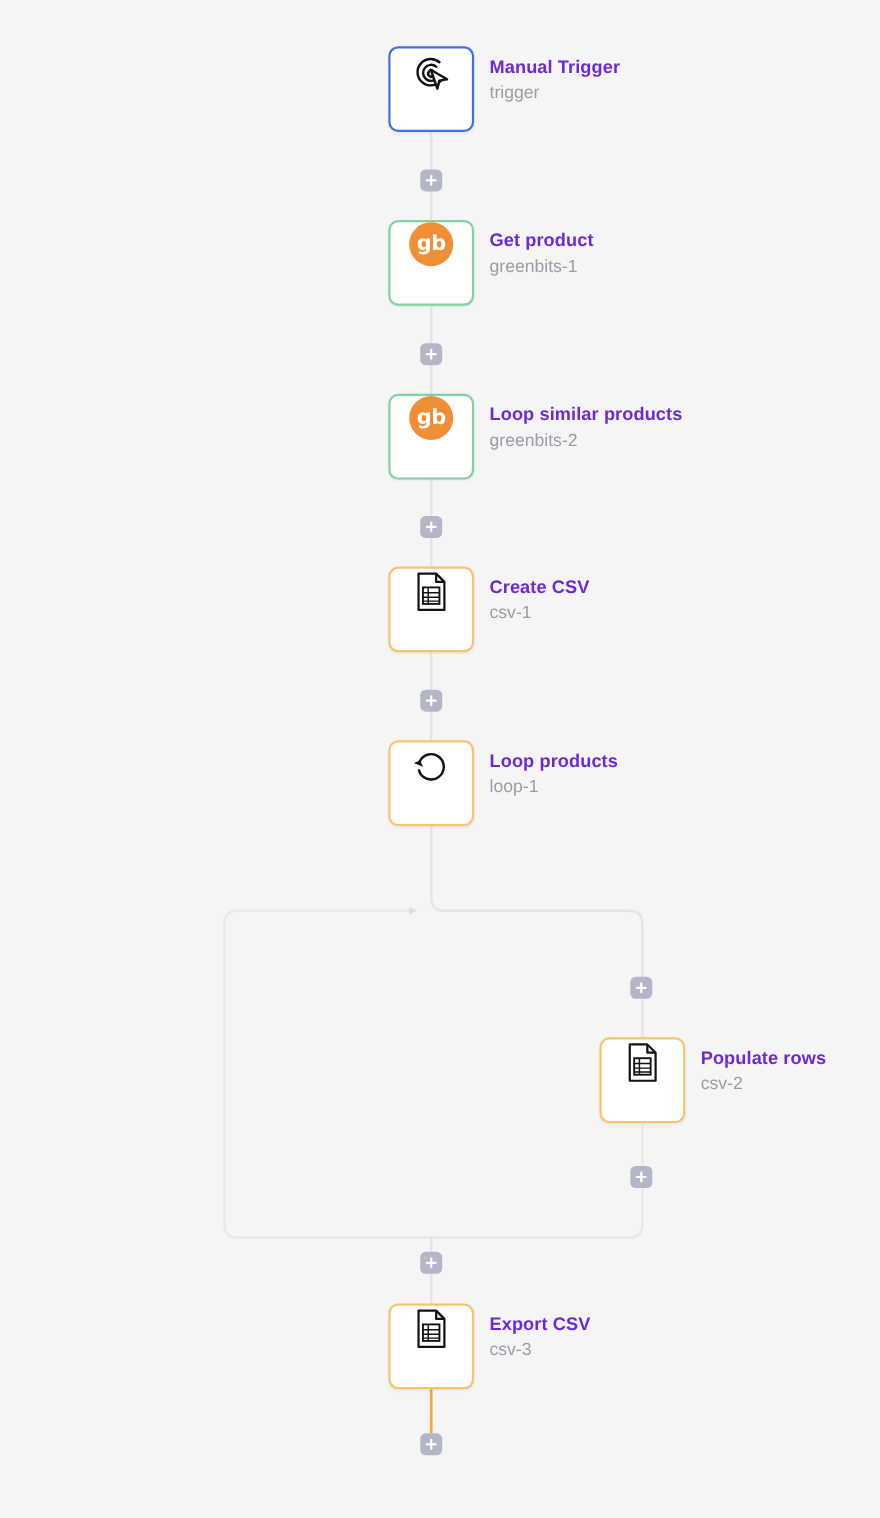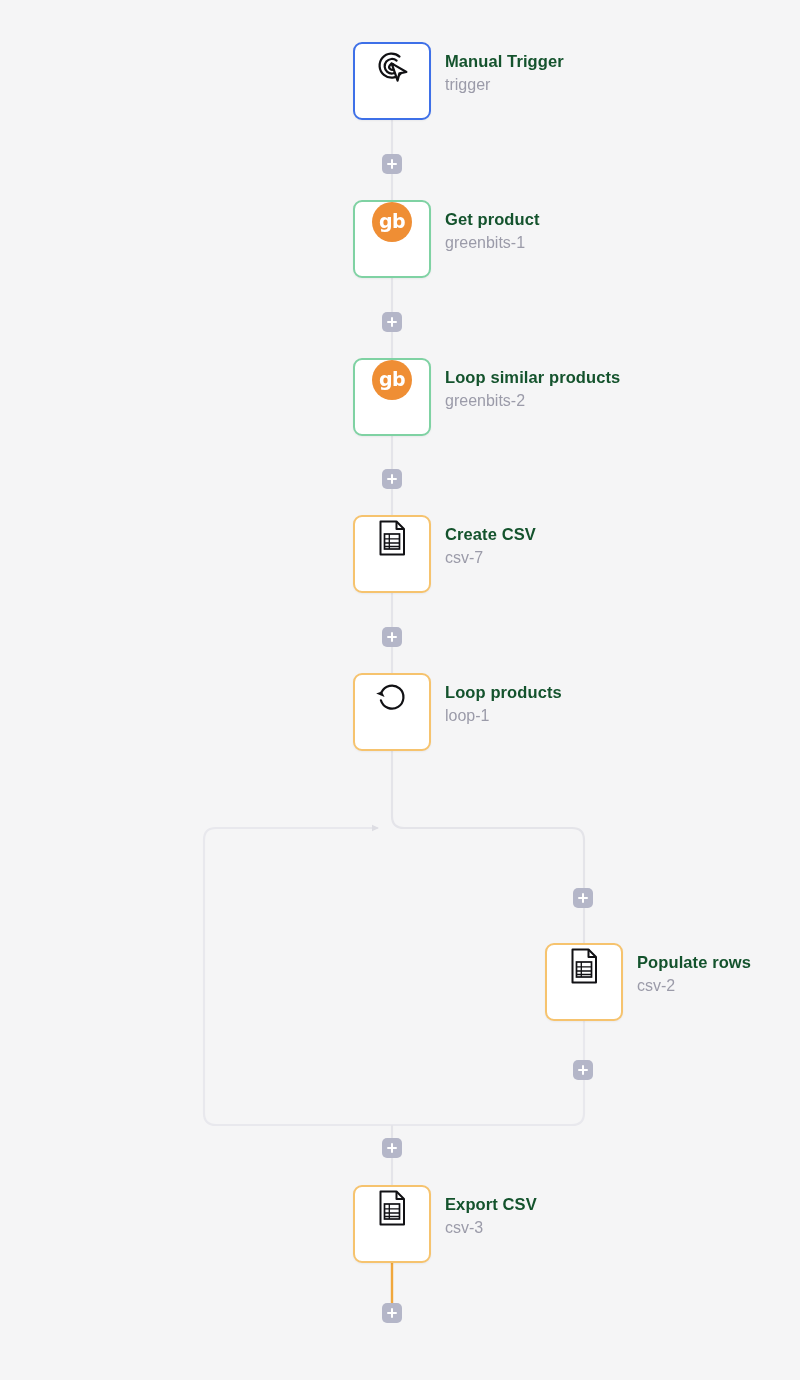--- a/index.html
+++ b/index.html
@@ -32,21 +32,21 @@
   .node-box.accent-amber { border-color: #f6c36e; }
 
   .node-labels {
     position: absolute;
     left: 92px; top: 9px;
     white-space: nowrap;
   }
   .node-title {
     font-size: 16.5px;
     font-weight: bold;
-    color: #14532d;
+    color: #6d28d9;
     letter-spacing: .1px;
     line-height: 21px;
   }
   .node-sub {
     font-size: 16px;
     color: #9b9ba9;
     line-height: 20px;
     margin-top: 3px;
   }
 
@@ -157,21 +157,21 @@
         <svg class="icon-svg" width="42" height="42" viewBox="0 0 42 42" xmlns="http://www.w3.org/2000/svg">
           <path d="M9.5 4.5 H25.5 L33 12 V37.5 H9.5 Z" fill="#ffffff" stroke="#111114" stroke-width="2" stroke-linejoin="round"></path>
           <path d="M25.5 4.5 V12 H33" fill="none" stroke="#111114" stroke-width="2" stroke-linejoin="round"></path>
           <rect x="13.5" y="17" width="15" height="15" fill="none" stroke="#111114" stroke-width="1.7"></rect>
           <path d="M13.5 21.8 H28.5 M13.5 26 H28.5 M13.5 29.5 H28.5 M18.3 17 V32" stroke="#111114" stroke-width="1.3" fill="none"></path>
         </svg>
       </span>
     </div>
     <div class="node-labels">
       <div class="node-title">Create CSV</div>
-      <div class="node-sub">csv-7</div>
+      <div class="node-sub">csv-1</div>
     </div>
   </div>
 
   <div class="node" style="left:353px; top:673px; width:400px; height:78px;padding-left:16px;">
     <div class="node-box accent-amber" style="left:0; top:0;">
       <span>
         <svg class="icon-svg" width="42" height="42" viewBox="0 0 42 42" xmlns="http://www.w3.org/2000/svg">
           <path d="M10.5 17.3 A11.5 11.5 0 1 1 9.9 25.3" fill="none" stroke="#111114" stroke-width="2.2" stroke-linecap="round"></path>
           <path d="M5.2 18.6 L10.8 16.4 L13.6 22.0 Z" fill="#111114"></path>
         </svg>

